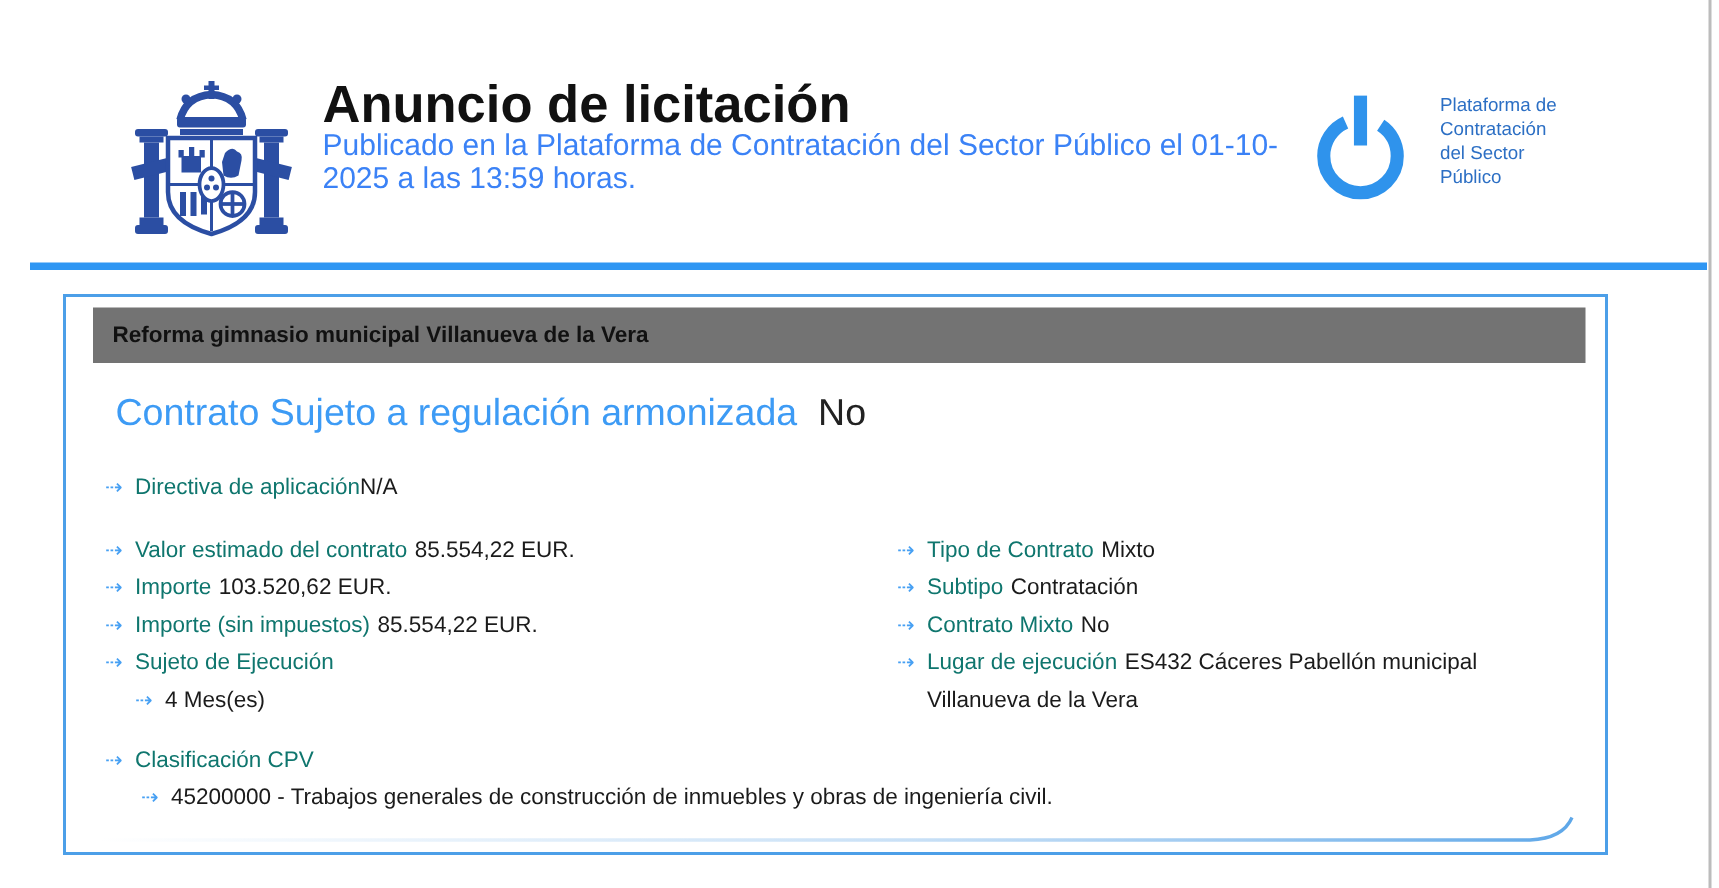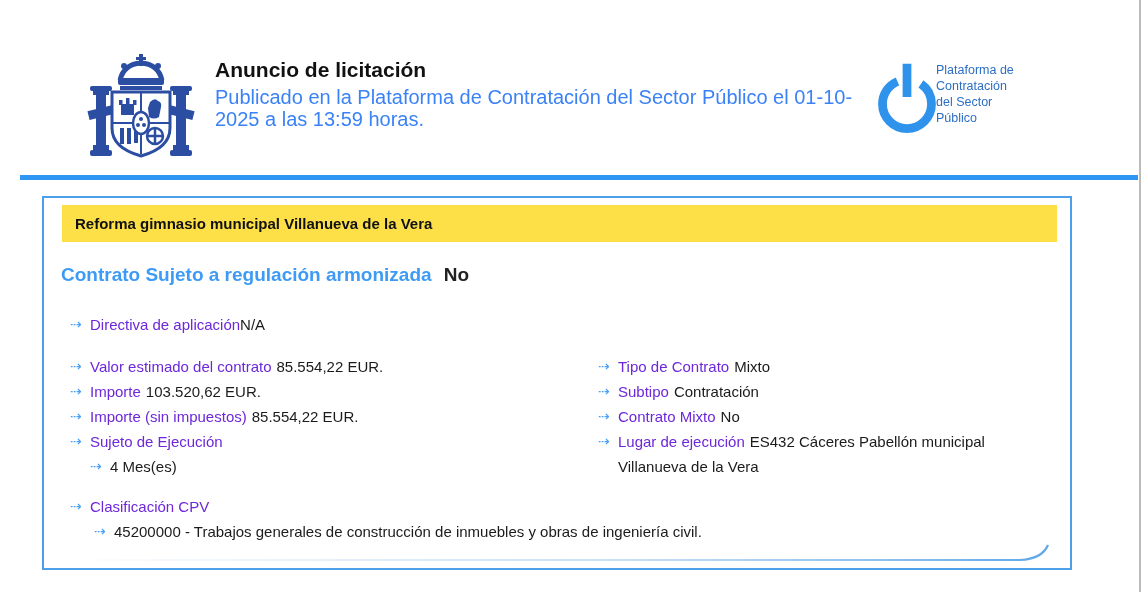--- a/index.html
+++ b/index.html
@@ -5,49 +5,49 @@
   html,body{margin:0;padding:0;background:#ffffff;}
   .page{
     position:relative;width:1146px;height:592px;background:#fff;overflow:hidden;
     font-family:"Liberation Sans", sans-serif;
   }
   .page-right-edge{position:absolute;left:1139px;top:0;width:2px;height:592px;background:#bcbcbc;}
 
   
   .coat{position:absolute;left:84px;top:46px;width:114px;height:118px;}
   .header-text{position:absolute;left:215px;top:55px;width:668px;}
-  .header-title{margin:0;font-size:21px;font-weight:bold;color:#111;line-height:30px;}
+  .header-title{margin:0;font-size:35px;font-weight:bold;color:#111;line-height:30px;}
   .exp-line{margin-top:8px;font-size:17px;color:#2e97f4;line-height:21px;}
   .exp-line .exp-num{font-weight:bold;}
   .pub-line{margin-top:1px;font-size:20px;color:#3b82f6;line-height:22px;max-width:662px;}
 
   .logo{position:absolute;left:872px;top:50px;width:260px;height:100px;}
   .logo-icon{position:absolute;left:0;top:8px;}
-  .logo-text{position:absolute;left:64px;top:12px;font-size:12.5px;line-height:16px;color:#2c6fc4;}
+  .logo-text{position:absolute;left:88px;top:12px;font-size:12.5px;line-height:16px;color:#2c6fc4;}
 
   .divider{position:absolute;left:20px;top:175px;width:1118px;height:5px;background:#2f96f3;}
 
   
   .content-box{
     position:absolute;left:42px;top:196px;width:1030px;height:374px;
     border:2px solid #4c9fe8;box-sizing:border-box;background:#fff;
   }
   .banner{
-    position:absolute;left:18px;top:7px;width:995px;height:37px;background:#fde047;
+    position:absolute;left:18px;top:7px;width:995px;height:37px;background:#737373;
     font-size:15px;font-weight:bold;color:#111;line-height:37px;padding-left:13px;box-sizing:border-box;
     white-space:nowrap;overflow:hidden;
   }
-  .section-heading{position:absolute;left:17px;top:62px;margin:0;font-size:19px;font-weight:bold;line-height:30px;}
+  .section-heading{position:absolute;left:33px;top:62px;margin:0;font-size:25px;font-weight:normal;line-height:30px;}
   .section-heading .hl{color:#3d9bf5;}
   .section-heading .hv{color:#222;margin-left:7px;}
 
   .row{display:flex;align-items:flex-start;font-size:15px;line-height:25px;color:#1b1b1b;}
   .arrow{flex:0 0 20px;color:#47a0f3;font-size:14px;}
   .txt{flex:1;}
-  .lbl{color:#6d28d9;}
+  .lbl{color:#0f766e;}
   .val{color:#1b1b1b;margin-left:5px;}
   .val.nogap{margin-left:0;margin-top:36px;}
   .sub-row{margin-left:20px;}
 
   .directiva{position:absolute;left:26px;top:114px;width:600px;}
   .col-left{position:absolute;left:26px;top:156px;width:520px;}
   .col-right{position:absolute;left:554px;top:156px;width:445px;}
   .cpv-block{position:absolute;left:26px;top:296px;width:960px;}
   .cpv-block .sub-row{margin-left:24px;}
 

